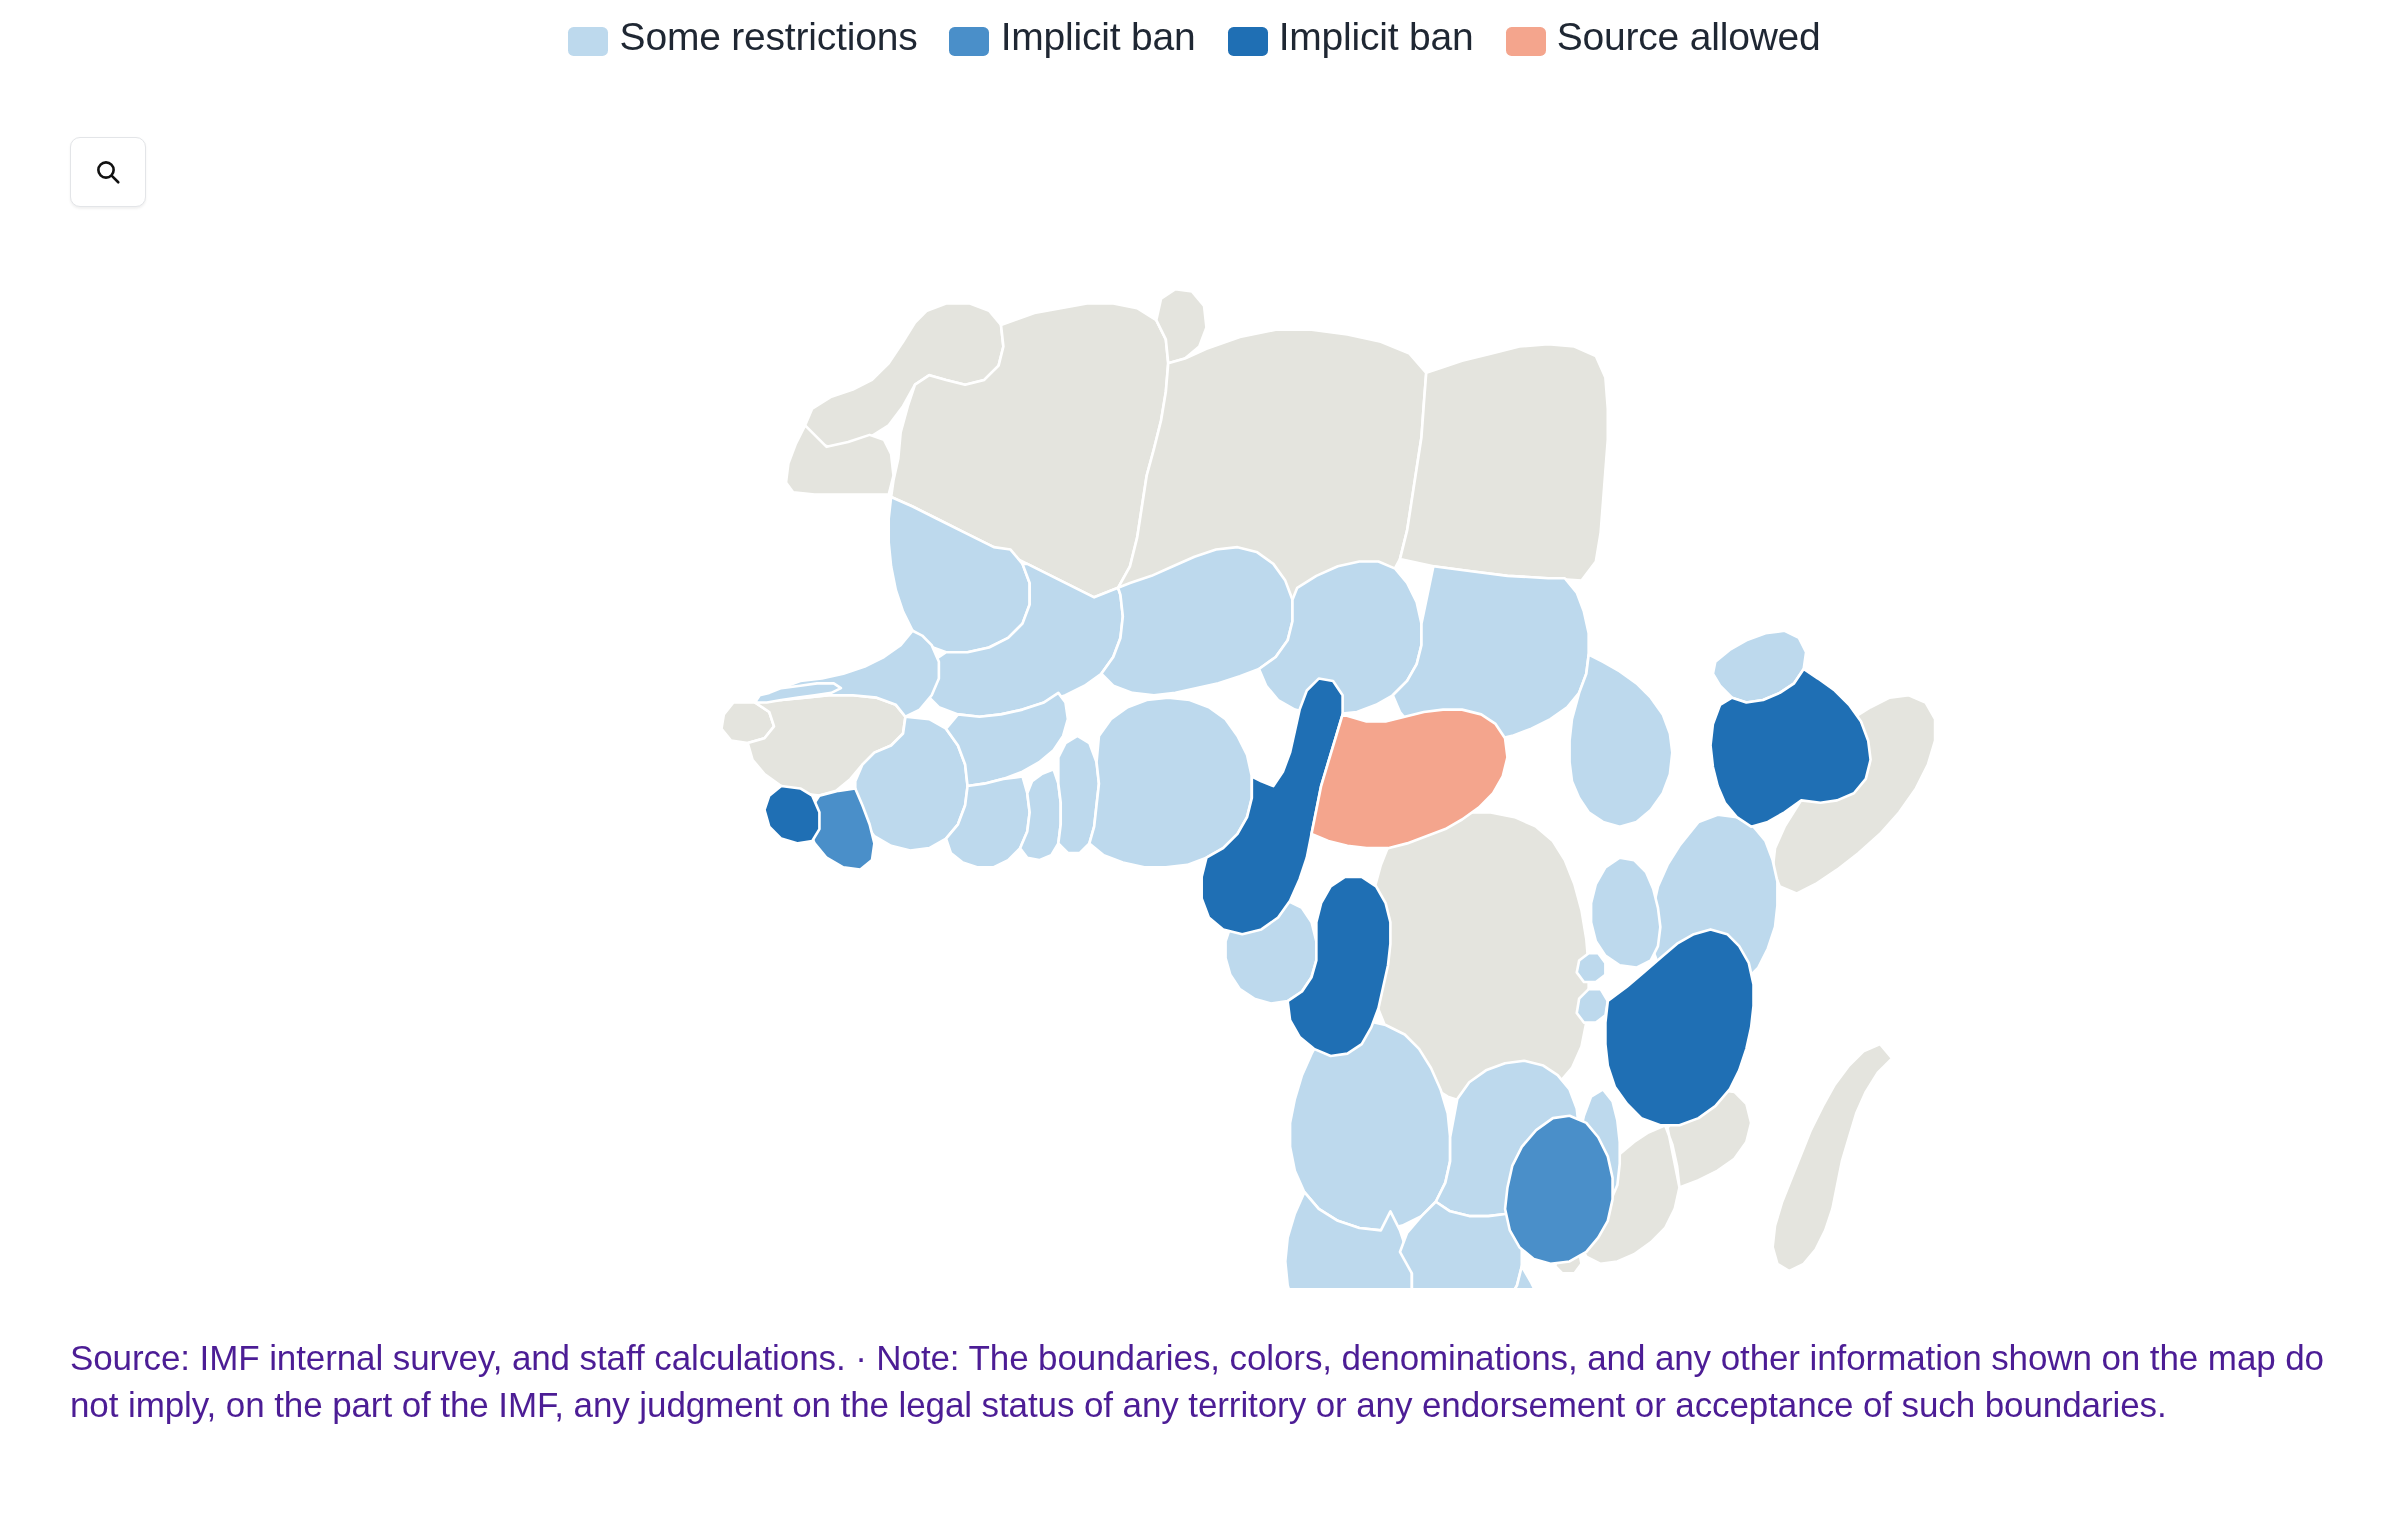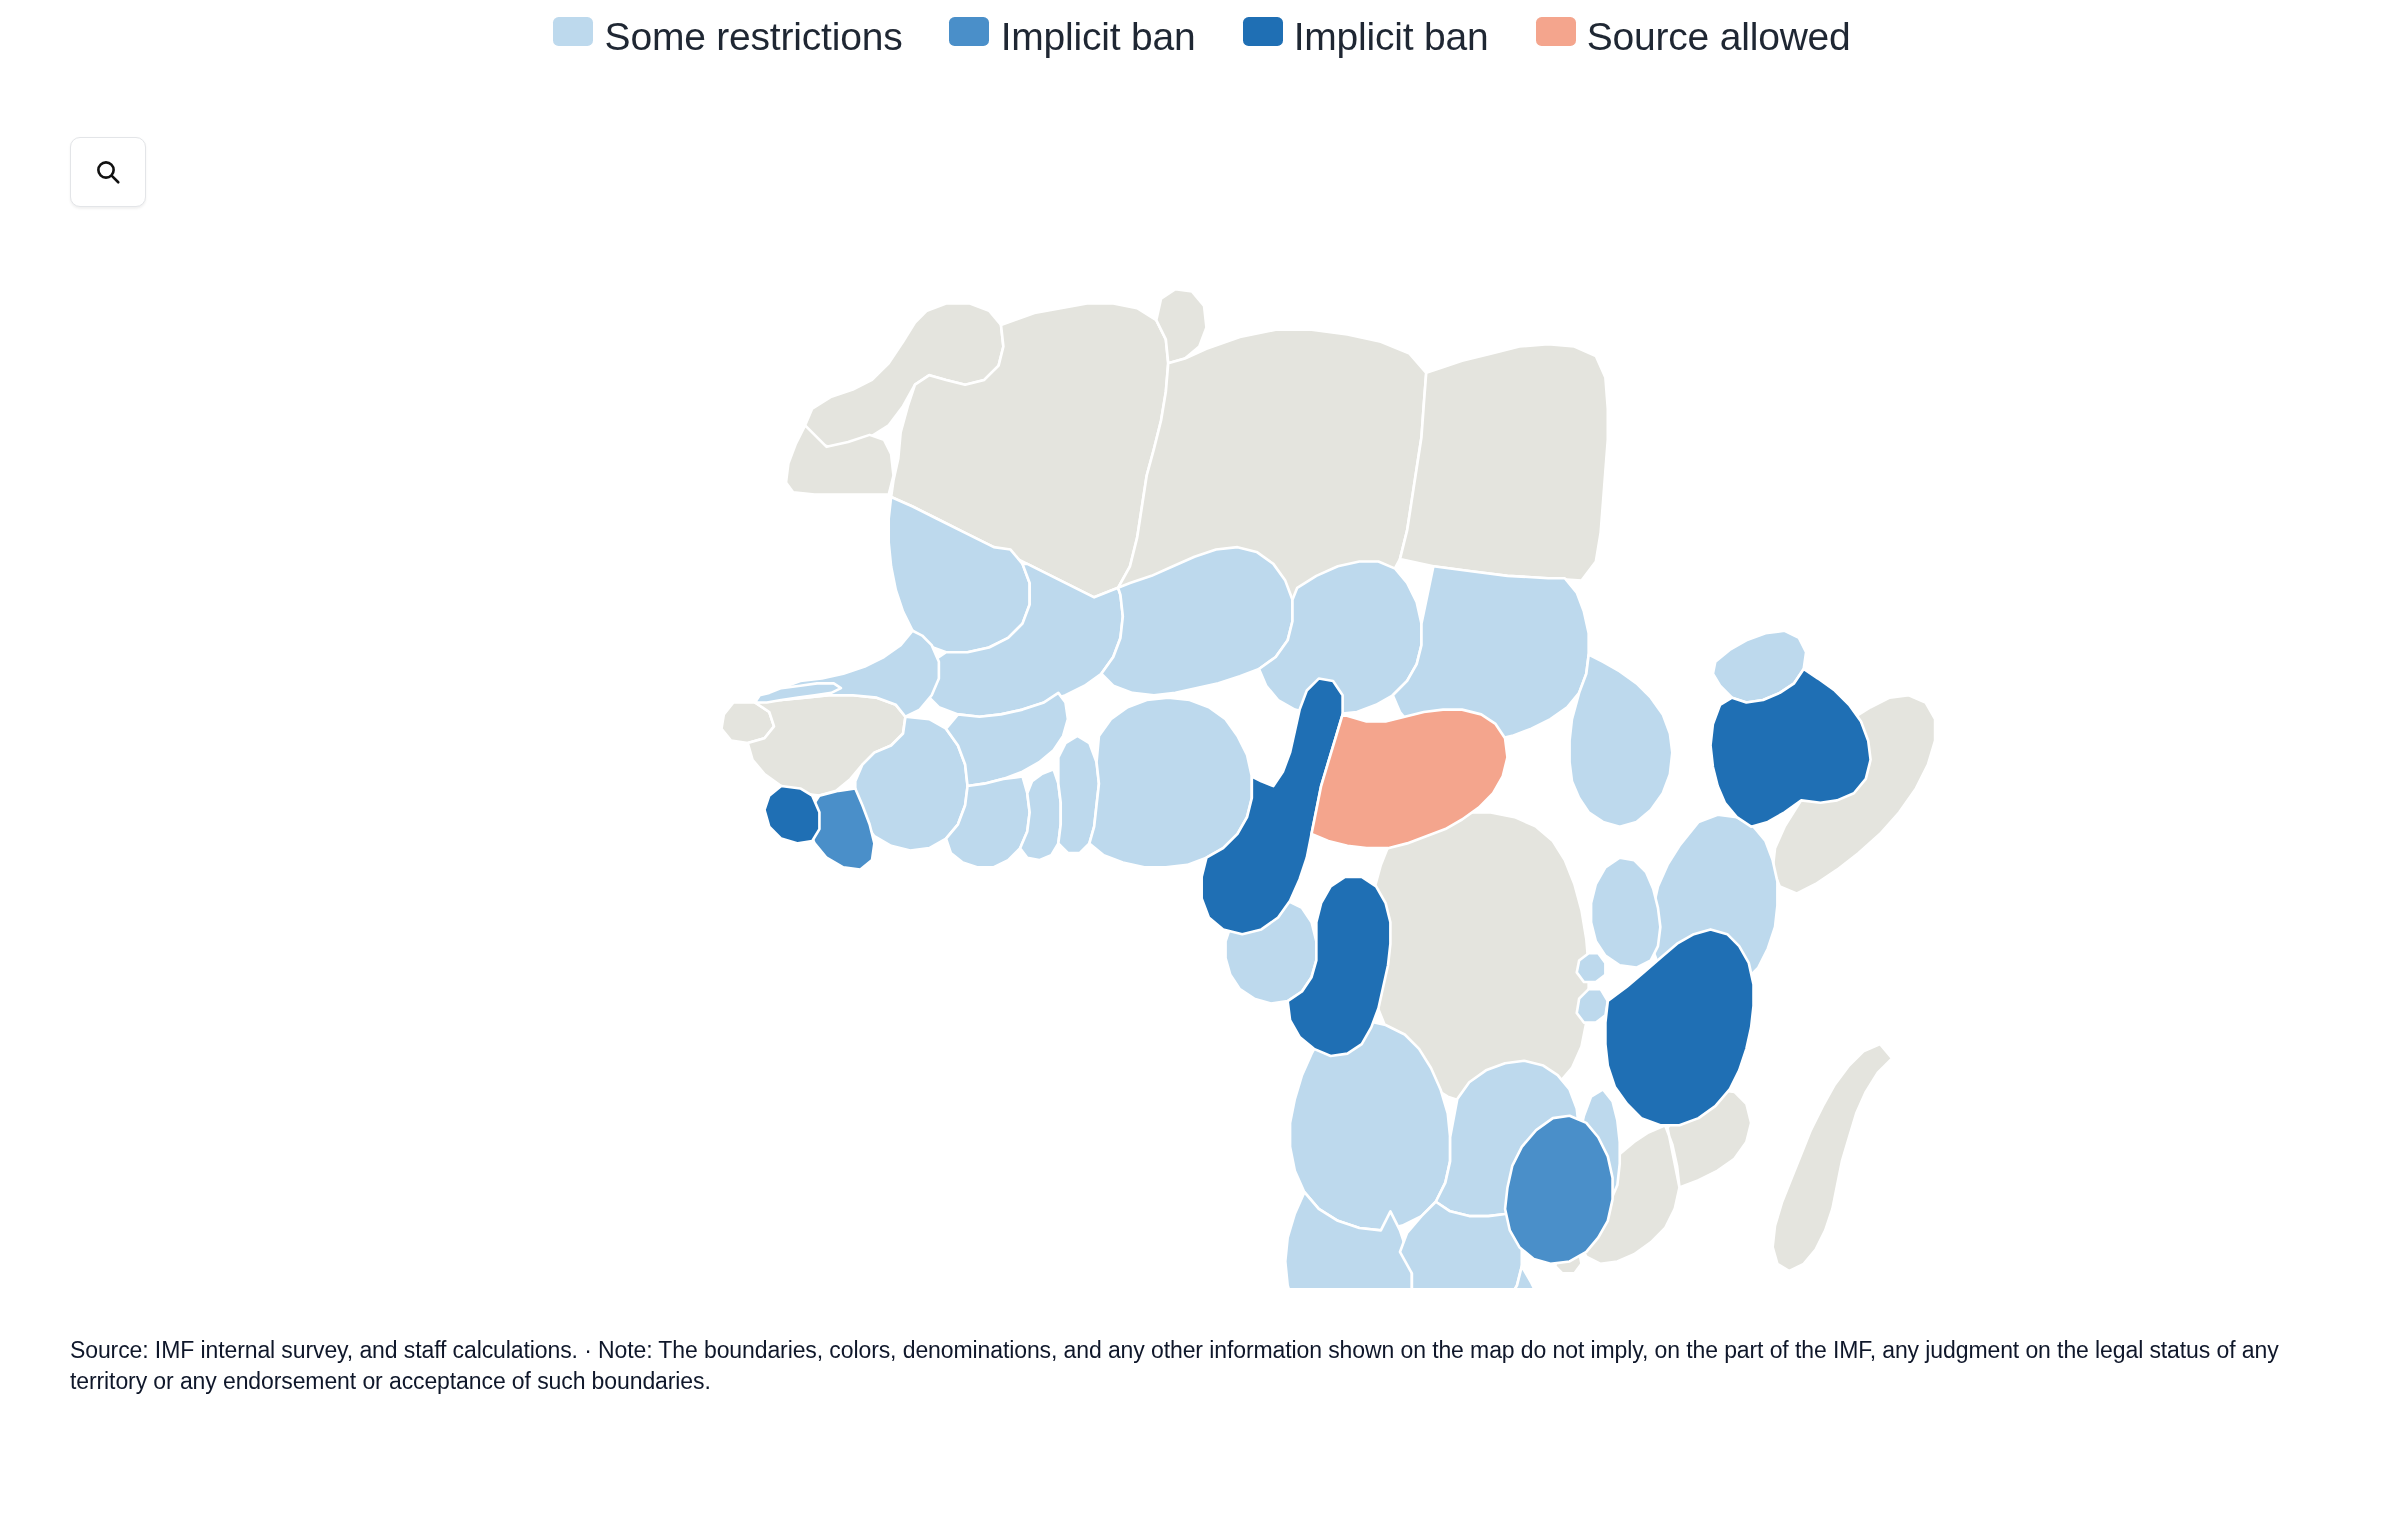--- a/index.html
+++ b/index.html
@@ -22,23 +22,22 @@
     top: 17.4px;
     left: 0;
     width: 2389px;
     display: flex;
     justify-content: center;
     align-items: center;
     gap: 32px;
   }
   .legend-item {
     display: flex;
-    align-items: flex-start;
+    align-items: flex-end;
     gap: 11.2px;
-    margin-left: 15px;
   }
   .legend-swatch {
     width: 40px;
     height: 29px;
     border-radius: 5.6px;
     flex: 0 0 auto;
   }
   .legend-label {
     font-size: 39px;
     line-height: 1;
@@ -80,23 +79,23 @@
     height: 1195px;
   }
   .country { stroke: #ffffff; stroke-width: 1.1; stroke-linejoin: round; }
 
   
   #footnote {
     position: absolute;
     left: 70px;
     top: 1335px;
     width: 2277px;
-    font-size: 23px;
+    font-size: 35px;
     line-height: 1.34;
-    color: #0f172a;
+    color: #4c1d95;
     letter-spacing: -0.1px;
   }
 </style>
 </head>
 <body>
 
 <div id="legend">
 
   <div class="legend-item">
     <span class="legend-swatch" style="background:#bdd9ed"></span>

